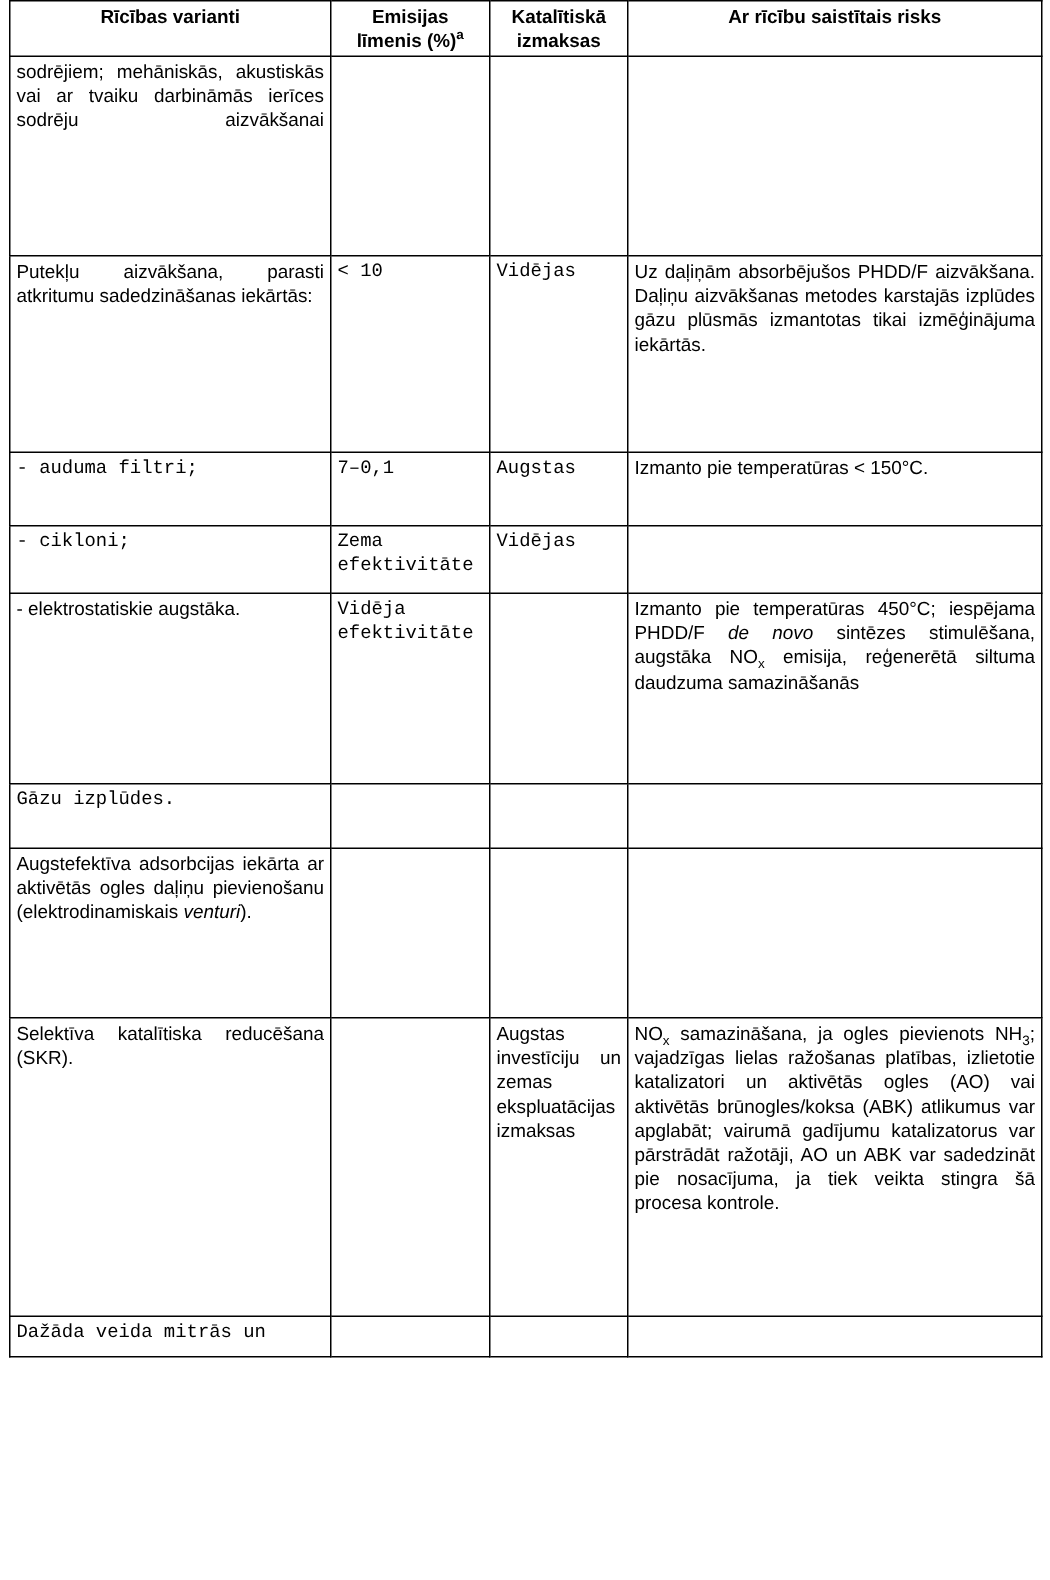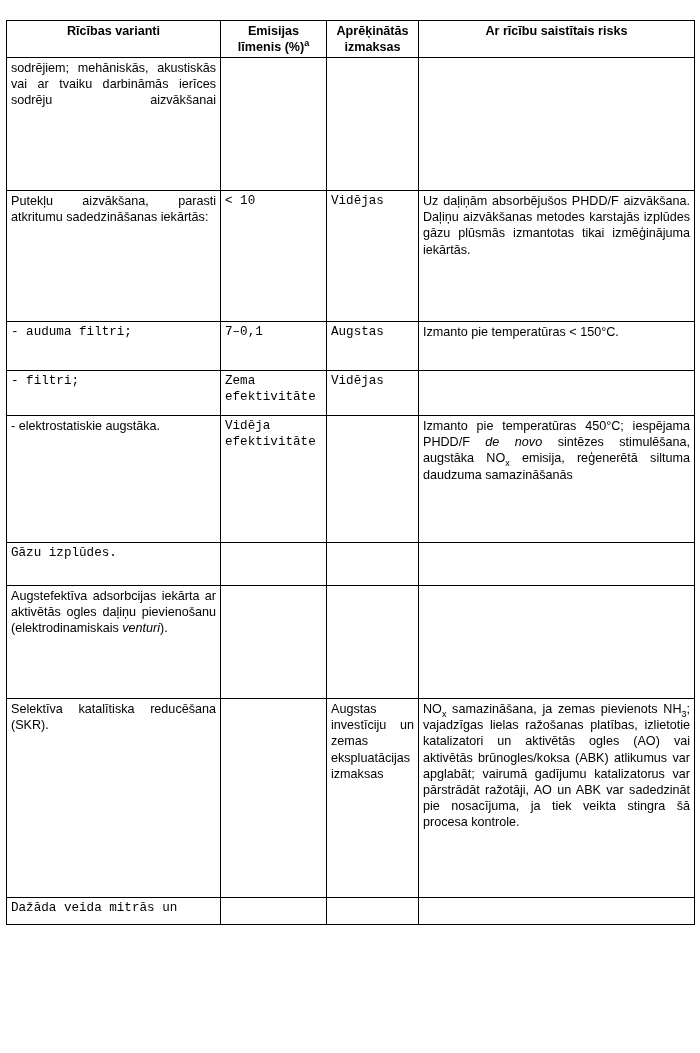--- a/index.html
+++ b/index.html
@@ -12,21 +12,21 @@
     height: 1053px;
     font-family: "Liberation Sans", sans-serif;
     color: #000000;
     overflow: hidden;
   }
   .page {
     width: 700px;
     height: 1042px;
     position: relative;
     box-sizing: border-box;
-    padding: 20px 6px 0 6px;
+    padding: 0 6px 0 6px;
     border-radius: 18px;
   }
   table.doc-table {
     border-collapse: collapse;
     width: 688px;
     table-layout: fixed;
   }
   table.doc-table td, table.doc-table th {
     border: 1px solid #000000;
     vertical-align: top;
@@ -62,21 +62,21 @@
     <colgroup>
       <col class="c1">
         <col class="c2">
         <col class="c3">
         <col class="c4">
     </colgroup>
     <thead>
       <tr>
         <th>Rīcības varianti</th>
         <th><span>Emisijas līmenis (%)</span><sup>a</sup></th>
-        <th>Aprēķinātās izmaksas</th>
+        <th>Katalītiskā izmaksas</th>
         <th>Ar rīcību saistītais risks</th>
       </tr>
     </thead>
     <tbody>
 
       <tr>
         <td class="just" style="height:128px;">sodrējiem; mehāniskās, akustiskās vai ar tvaiku darbināmās ierīces sodrēju aizvākšanai</td>
         <td></td>
         <td></td>
         <td></td>
@@ -91,21 +91,21 @@
 
       <tr>
         <td class="left" style="height:44px;">- auduma filtri;</td>
         <td class="left">7–0,1</td>
         <td class="left">Augstas</td>
         <td class="just-last-left">Izmanto pie temperatūras &lt; 150°C.</td>
       </tr>
 
 
       <tr>
-        <td class="left" style="height:40px;">- filtri;</td>
+        <td class="left" style="height:40px;">- cikloni;</td>
         <td class="left">Zema efektivitāte</td>
         <td class="left">Vidējas</td>
         <td class="left"></td>
       </tr>
 
       <tr>
         <td class="just-last-left" style="height:122px;">- elektrostatiskie augstāka.</td>
         <td class="left">Vidēja efektivitāte</td>
         <td class="left"></td>
         <td class="just-last-left">
@@ -128,21 +128,21 @@
         <td class="left"></td>
         <td class="left"></td>
         <td class="left"></td>
       </tr>
 
       <tr>
         <td class="just-last-left" style="height:194px;">Selektīva katalītiska reducēšana (SKR).</td>
         <td class="left"></td>
         <td class="just-last-left">Augstas investīciju un zemas ekspluatācijas izmaksas</td>
         <td class="just-last-left">
-          <span>NO</span><sub>x</sub><span> samazināšana, ja zemas pievienots NH</span><sub>3</sub><span>; vajadzīgas lielas ražošanas platības, izlietotie katalizatori un aktivētās ogles (AO) vai aktivētās brūnogles/koksa (ABK) atlikumus var apglabāt; vairumā gadījumu katalizatorus var pārstrādāt ražotāji, AO un ABK var sadedzināt pie nosacījuma, ja tiek veikta stingra šā procesa kontrole.</span>
+          <span>NO</span><sub>x</sub><span> samazināšana, ja ogles pievienots NH</span><sub>3</sub><span>; vajadzīgas lielas ražošanas platības, izlietotie katalizatori un aktivētās ogles (AO) vai aktivētās brūnogles/koksa (ABK) atlikumus var apglabāt; vairumā gadījumu katalizatorus var pārstrādāt ražotāji, AO un ABK var sadedzināt pie nosacījuma, ja tiek veikta stingra šā procesa kontrole.</span>
         </td>
       </tr>
 
       <tr>
         <td class="left" style="height:22px;">Dažāda veida mitrās un</td>
         <td class="left"></td>
         <td class="left"></td>
         <td class="left"></td>
       </tr>
 

